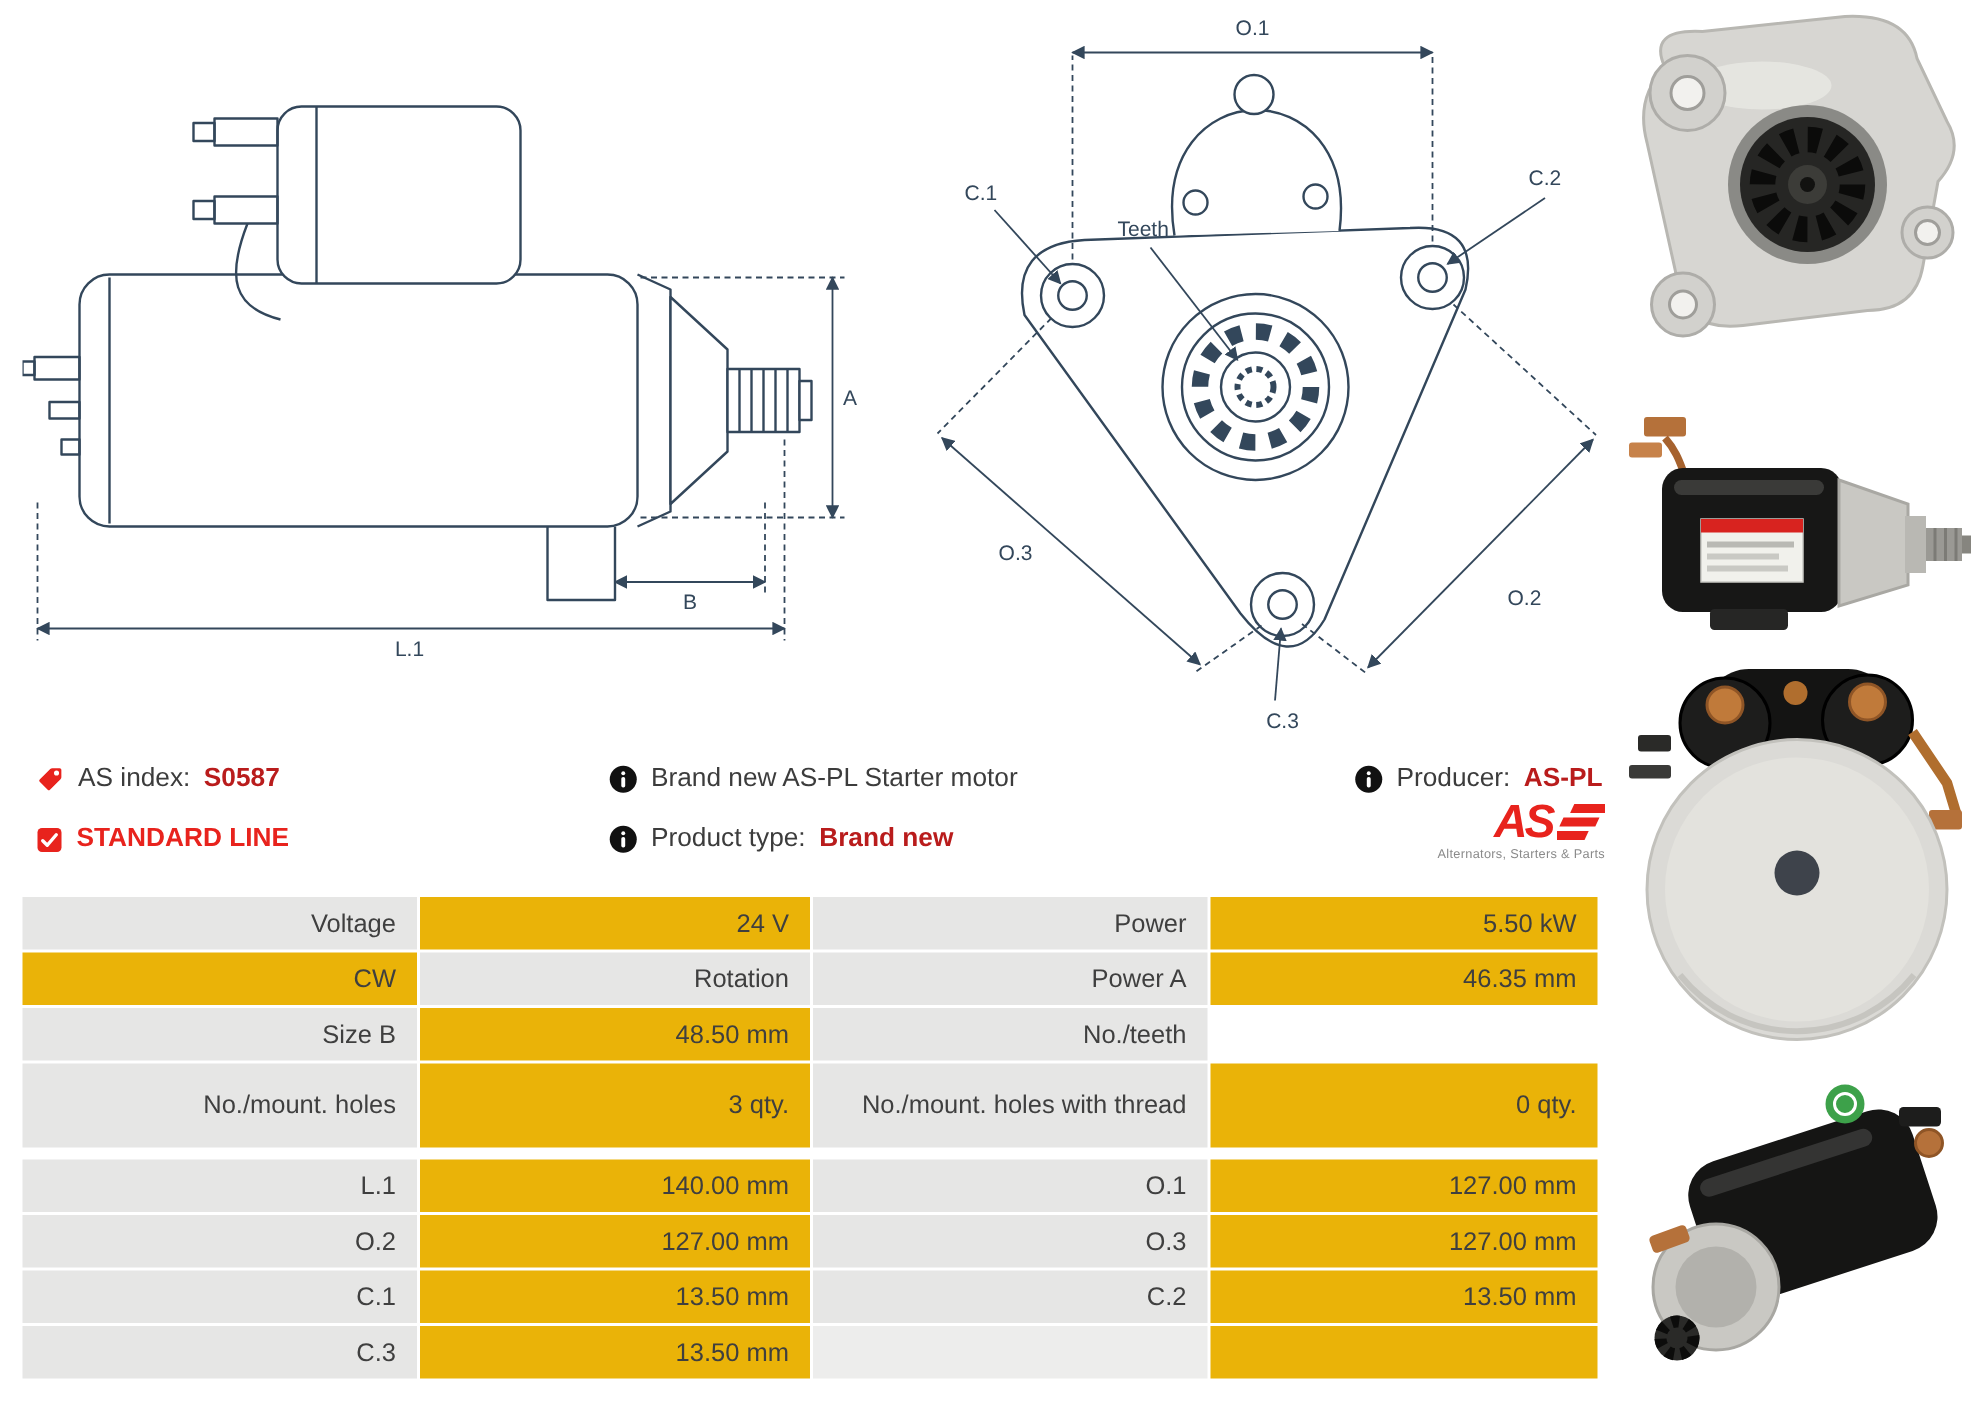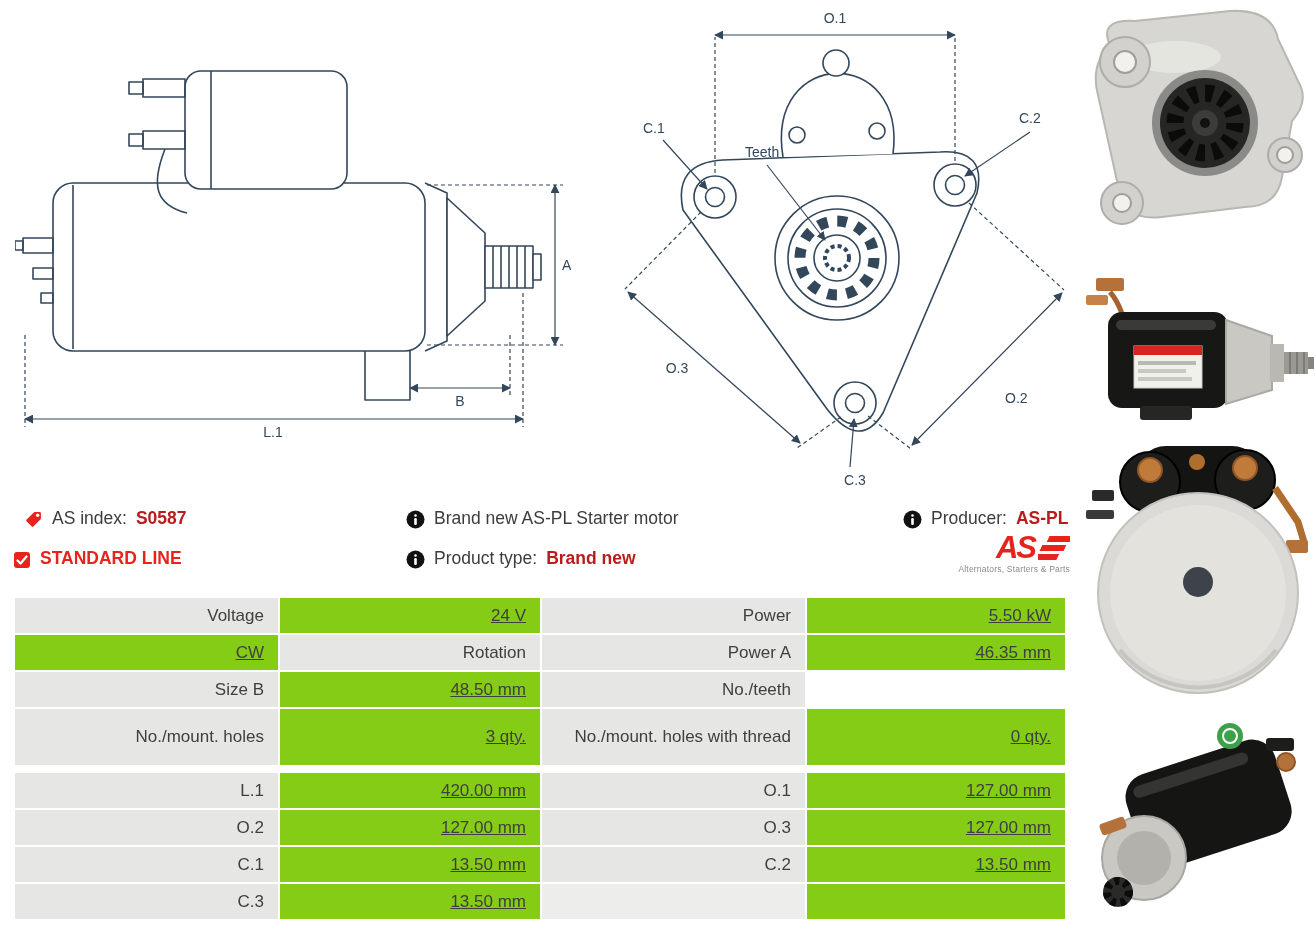--- a/index.html
+++ b/index.html
@@ -23,21 +23,21 @@
   .logo-mark { display:flex; justify-content:flex-end; align-items:center; gap:3px; }
   .logo-as { font-size:31px; line-height:28px; font-weight:bold; font-style:italic; color:#e8231d; letter-spacing:-2px; }
   .logo-sub { font-size:8.5px; color:#8a8a8a; margin-top:2px; letter-spacing:.2px; }
 
   
   .spec-table { position:absolute; left:15px; top:598px; width:1050px; display:flex; flex-direction:column; gap:2px; }
   .spec-row { display:grid; grid-template-columns:263px 260px 263px 258px; gap:2px; }
   .cell { display:flex; align-items:center; justify-content:flex-end; text-align:left;
           min-height:35px; padding:4px 14px 4px 10px; font-size:17px; color:#3f3f3f; }
   .cell.lab { background:#e6e6e5; }
-  .cell.val { background:#84cc16;text-decoration:underline; }
+  .cell.val { background:#eab308; }
   .cell.tall { min-height:56px; }
   .sec-gap { height:4px; }
 
   .photo { position:absolute; left:1080px; width:236px; }
 </style>
 </head>
 <body>
 
 <div class="page">
 
@@ -227,21 +227,21 @@
 
   <div class="info-row" style="left:24px; top:508px;">
     <svg class="icon-badge" viewBox="0 0 20 20">
       <path d="M2.6 10.2 L10 2.8 Q10.6 2.2 11.4 2.2 L16.6 2.2 Q17.8 2.2 17.8 3.4 L17.8 8.6 Q17.8 9.4 17.2 10 L9.8 17.4 Q9 18.2 8.2 17.4 L2.6 11.8 Q1.8 11 2.6 10.2 Z" fill="#e8231d"></path>
       <circle cx="14.4" cy="5.6" r="1.8" fill="#fff"></circle>
     </svg>
     <span>AS index:</span>
     <b>S0587</b>
   </div>
 
-  <div class="info-row" style="left:13px; top:548px;">
+  <div class="info-row" style="left:24px; top:548px;">
     <svg class="icon-badge" viewBox="0 0 18 18" style="width:18px;height:18px;flex-basis:18px;">
       <rect x="1" y="1" width="16" height="16" rx="3" fill="#e8231d"></rect>
       <path d="M4.5 9.5 L7.5 12.5 L13.5 5.5" stroke="#fff" stroke-width="2.3" fill="none" stroke-linecap="round" stroke-linejoin="round"></path>
     </svg>
     <span class="red-bold">STANDARD LINE</span>
   </div>
 
   <div class="info-row" style="left:406px; top:508px;">
     <svg class="icon-badge" viewBox="0 0 19 19">
       <circle cx="9.5" cy="9.5" r="9" fill="#111"></circle>
@@ -308,21 +308,21 @@
       <div class="cell lab tall">No./mount. holes</div>
       <div class="cell val tall">3 qty.</div>
       <div class="cell lab tall">No./mount. holes with thread</div>
       <div class="cell val tall">0 qty.</div>
     </div>
 
     <div class="sec-gap"></div>
 
     <div class="spec-row">
       <div class="cell lab">L.1</div>
-      <div class="cell val">420.00 mm</div>
+      <div class="cell val">140.00 mm</div>
       <div class="cell lab">O.1</div>
       <div class="cell val">127.00 mm</div>
     </div>
     <div class="spec-row">
       <div class="cell lab">O.2</div>
       <div class="cell val">127.00 mm</div>
       <div class="cell lab">O.3</div>
       <div class="cell val">127.00 mm</div>
     </div>
     <div class="spec-row">

